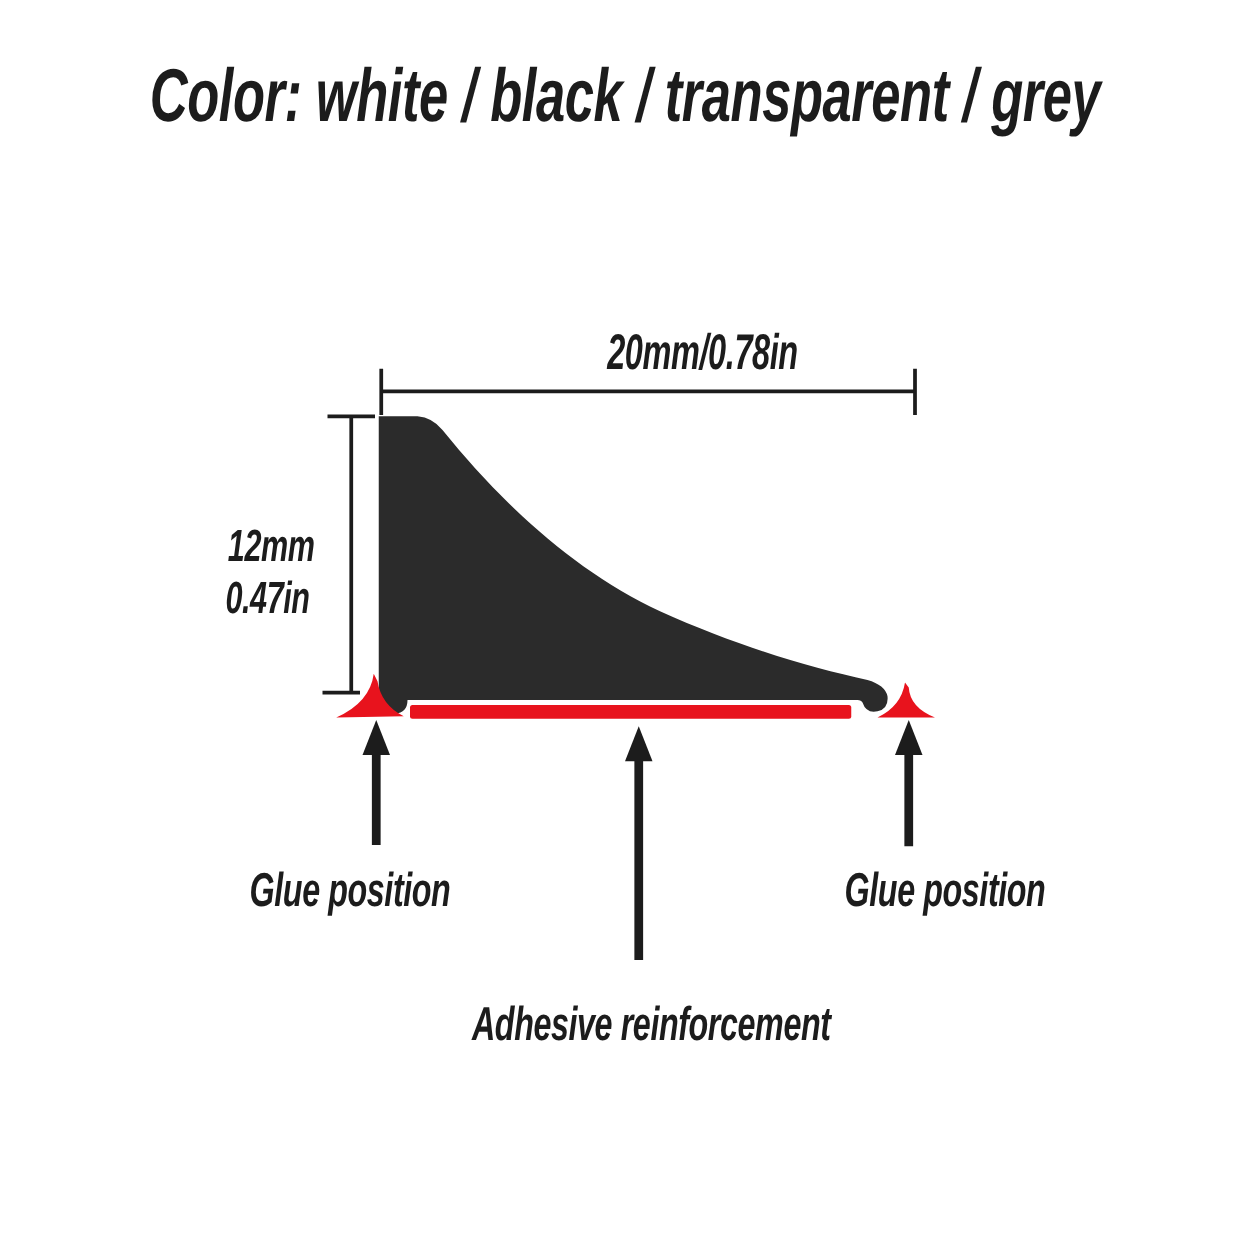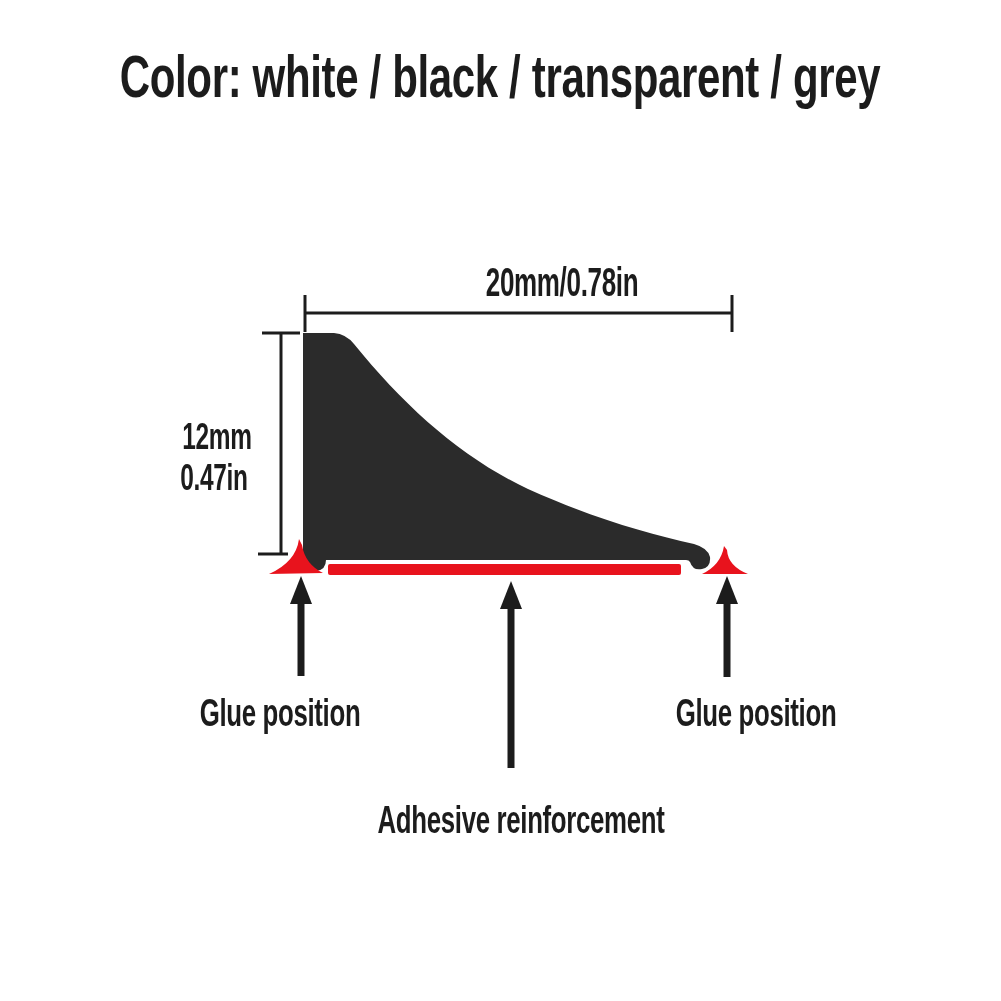--- a/index.html
+++ b/index.html
@@ -1,21 +1,21 @@
 <!DOCTYPE html>
 <html><head>
 <meta charset="utf-8">
 <style>
   html,body{margin:0;padding:0;}
   body{
     width:1001px;height:1001px;background:#ffffff;
     font-family:"Liberation Sans",sans-serif;
     position:relative;overflow:hidden;
   }
-  .stage{position:absolute;inset:0;width:1001px;height:1001px;}
+  .stage{position:absolute;inset:0;width:1001px;height:1001px;font-style:italic;}
   .lbl{
     position:absolute;white-space:nowrap;font-weight:bold;color:#1c1c1c;
     transform:translate(-50%,-50%) scaleX(0.68);
     letter-spacing:-0.5px;line-height:1;
   }
   .title{
     left:500px;top:77px;font-size:60px;
     transform:translate(-50%,-50%) scaleX(0.70);
   }
   .dim-label{font-size:40px;transform:translate(-50%,-50%) scaleX(0.65);}

